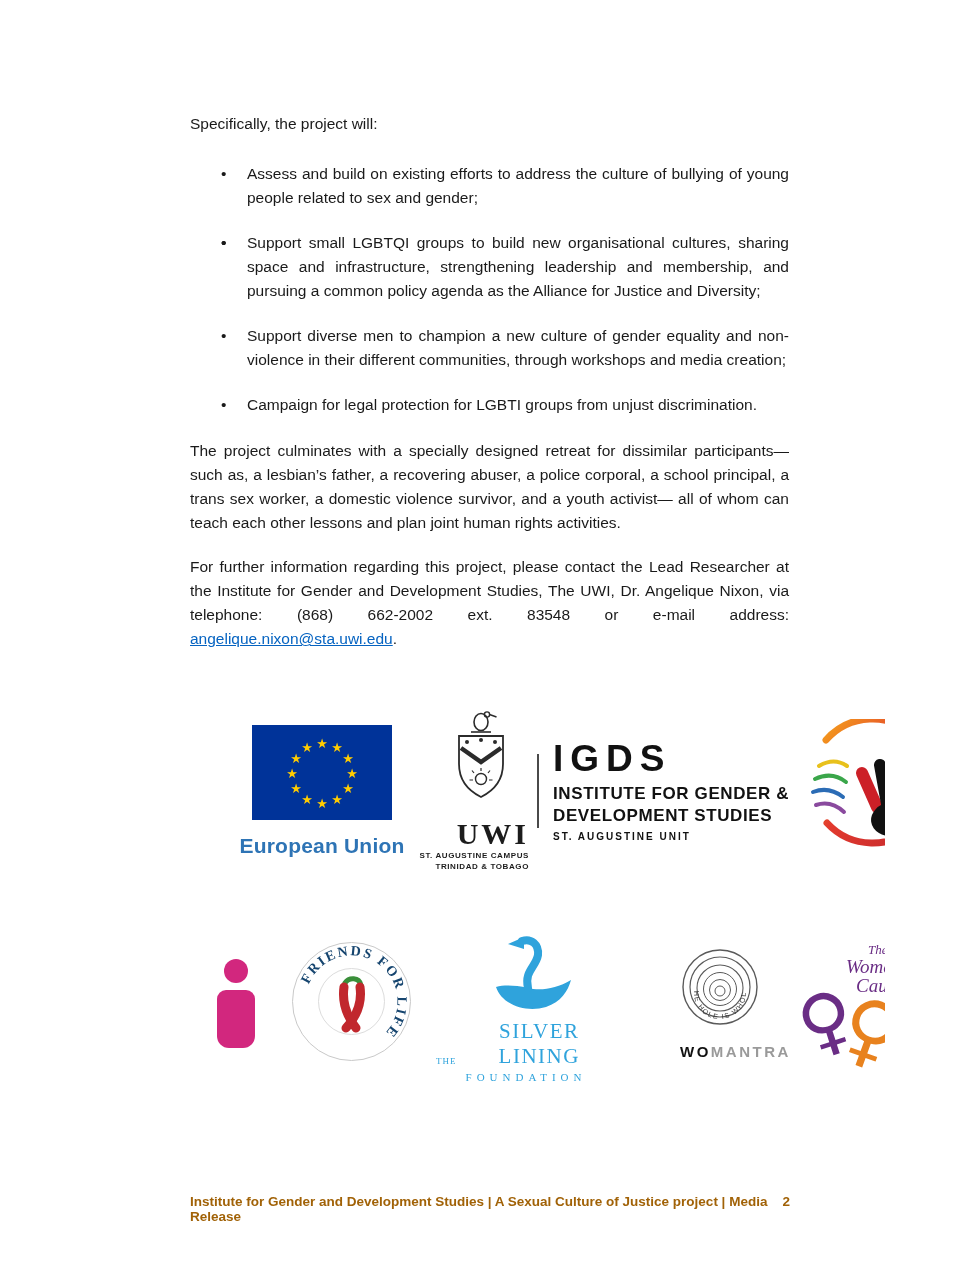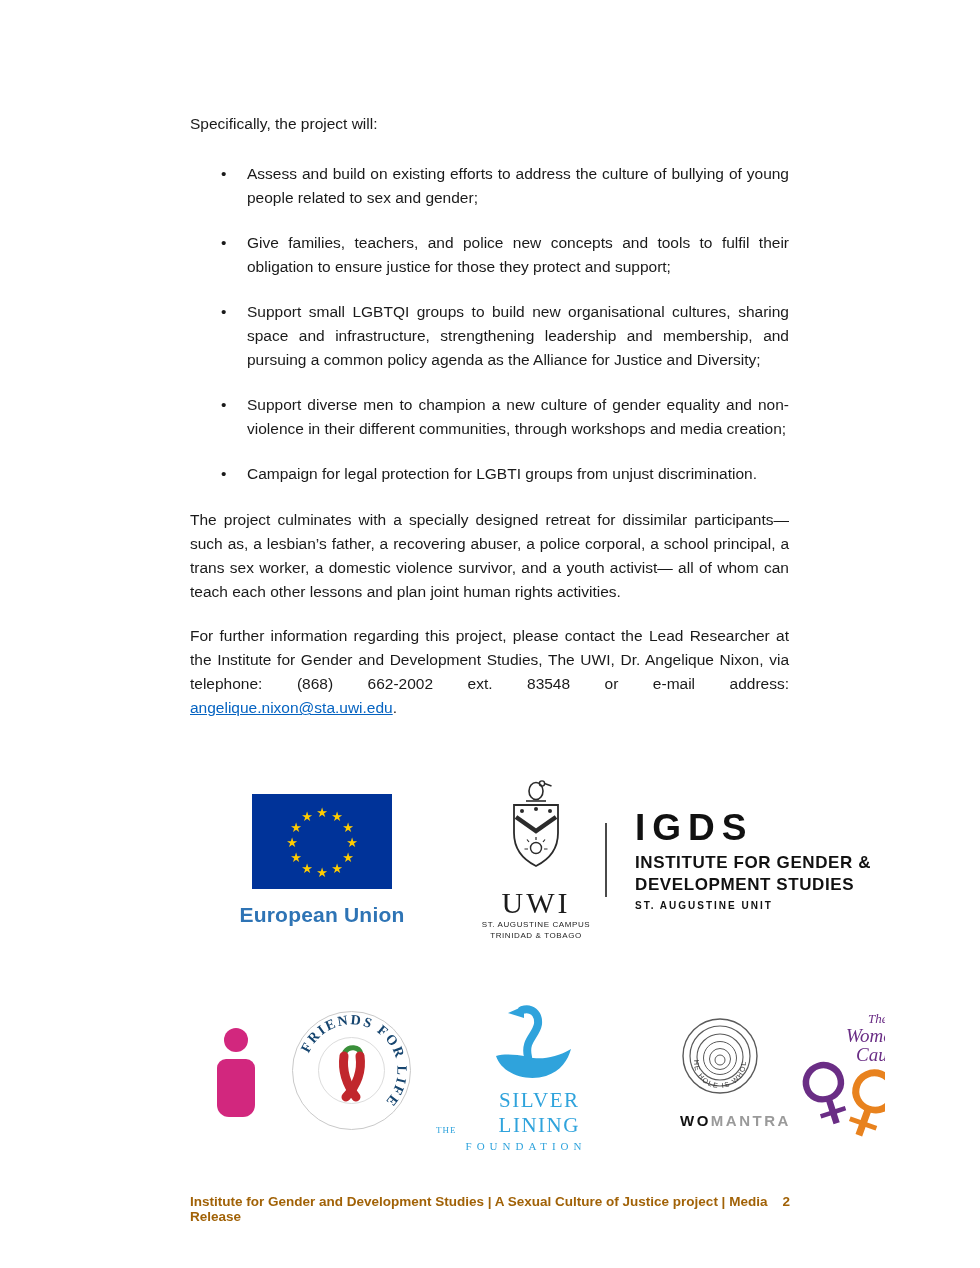--- a/index.html
+++ b/index.html
@@ -19,28 +19,28 @@
   
   .logo-row { display:flex; align-items:center; margin:0 80px; }
   .row1 { margin-top:58px; }
   .row2 { margin-top:52px; }
 
   
   .eu-block { width:170px; margin-left:62px; text-align:center; flex:none; }
   .eu-label { margin-top:10px; font-size:21px; font-weight:600; color:#2e74b5; letter-spacing:0.2px; }
 
   
-  .uwi-block { width:122px; margin-left:68px; text-align:center; flex:none; }
+  .uwi-block { width:122px; text-align:right; flex:none;font-weight:bold; }
   .uwi-acronym { font-family:"Liberation Serif", serif; font-size:30px; letter-spacing:3px; color:#1c1c1c; margin-top:2px; }
   .uwi-sub { font-size:8px; letter-spacing:0.6px; color:#1c1c1c; line-height:1.35; }
 
   .divider { width:2px; height:74px; background:#4a4a4a; margin-left:8px; flex:none; }
 
   
-  .igds-block { margin-left:28px; flex:none; color:#111; }
+  .igds-block { margin-left:14px; flex:none; color:#111; }
   .igds-acronym { font-size:37px; font-weight:800; letter-spacing:7px; line-height:1; margin-bottom:6px; }
   .igds-line { font-size:17px; font-weight:700; letter-spacing:0.6px; line-height:1.3; }
   .igds-line3 { font-size:10px; font-weight:600; letter-spacing:2px; margin-top:4px; }
 
   
   .hand-block { margin-left:auto; margin-right:45px; flex:none; }
 
   
   .pinki { width:46px; margin-left:38px; flex:none; }
   .pinki-dot { width:24px; height:24px; border-radius:50%; background:#d2277e; margin:0 auto 7px auto; }
@@ -76,21 +76,20 @@
   <div class="content">
     <p class="intro">Specifically, the project will:</p>
 
     <ul class="bullets">
       <li>
         <span class="marker">•</span>
         <span>Assess and build on existing efforts to address the culture of bullying of young people related to sex and gender;</span>
       </li>
       <li>
         <span class="marker">•</span>
-        <span>Give families, teachers, and police new concepts and tools to fulfil their obligation to ensure justice for those they protect and support;</span>
       </li>
       <li>
         <span class="marker">•</span>
         <span>Support small LGBTQI groups to build new organisational cultures, sharing space and infrastructure, strengthening leadership and membership, and pursuing a common policy agenda as the Alliance for Justice and Diversity;</span>
       </li>
       <li>
         <span class="marker">•</span>
         <span>Support diverse men to champion a new culture of gender equality and non-violence in their different communities, through workshops and media creation;</span>
       </li>
       <li>

